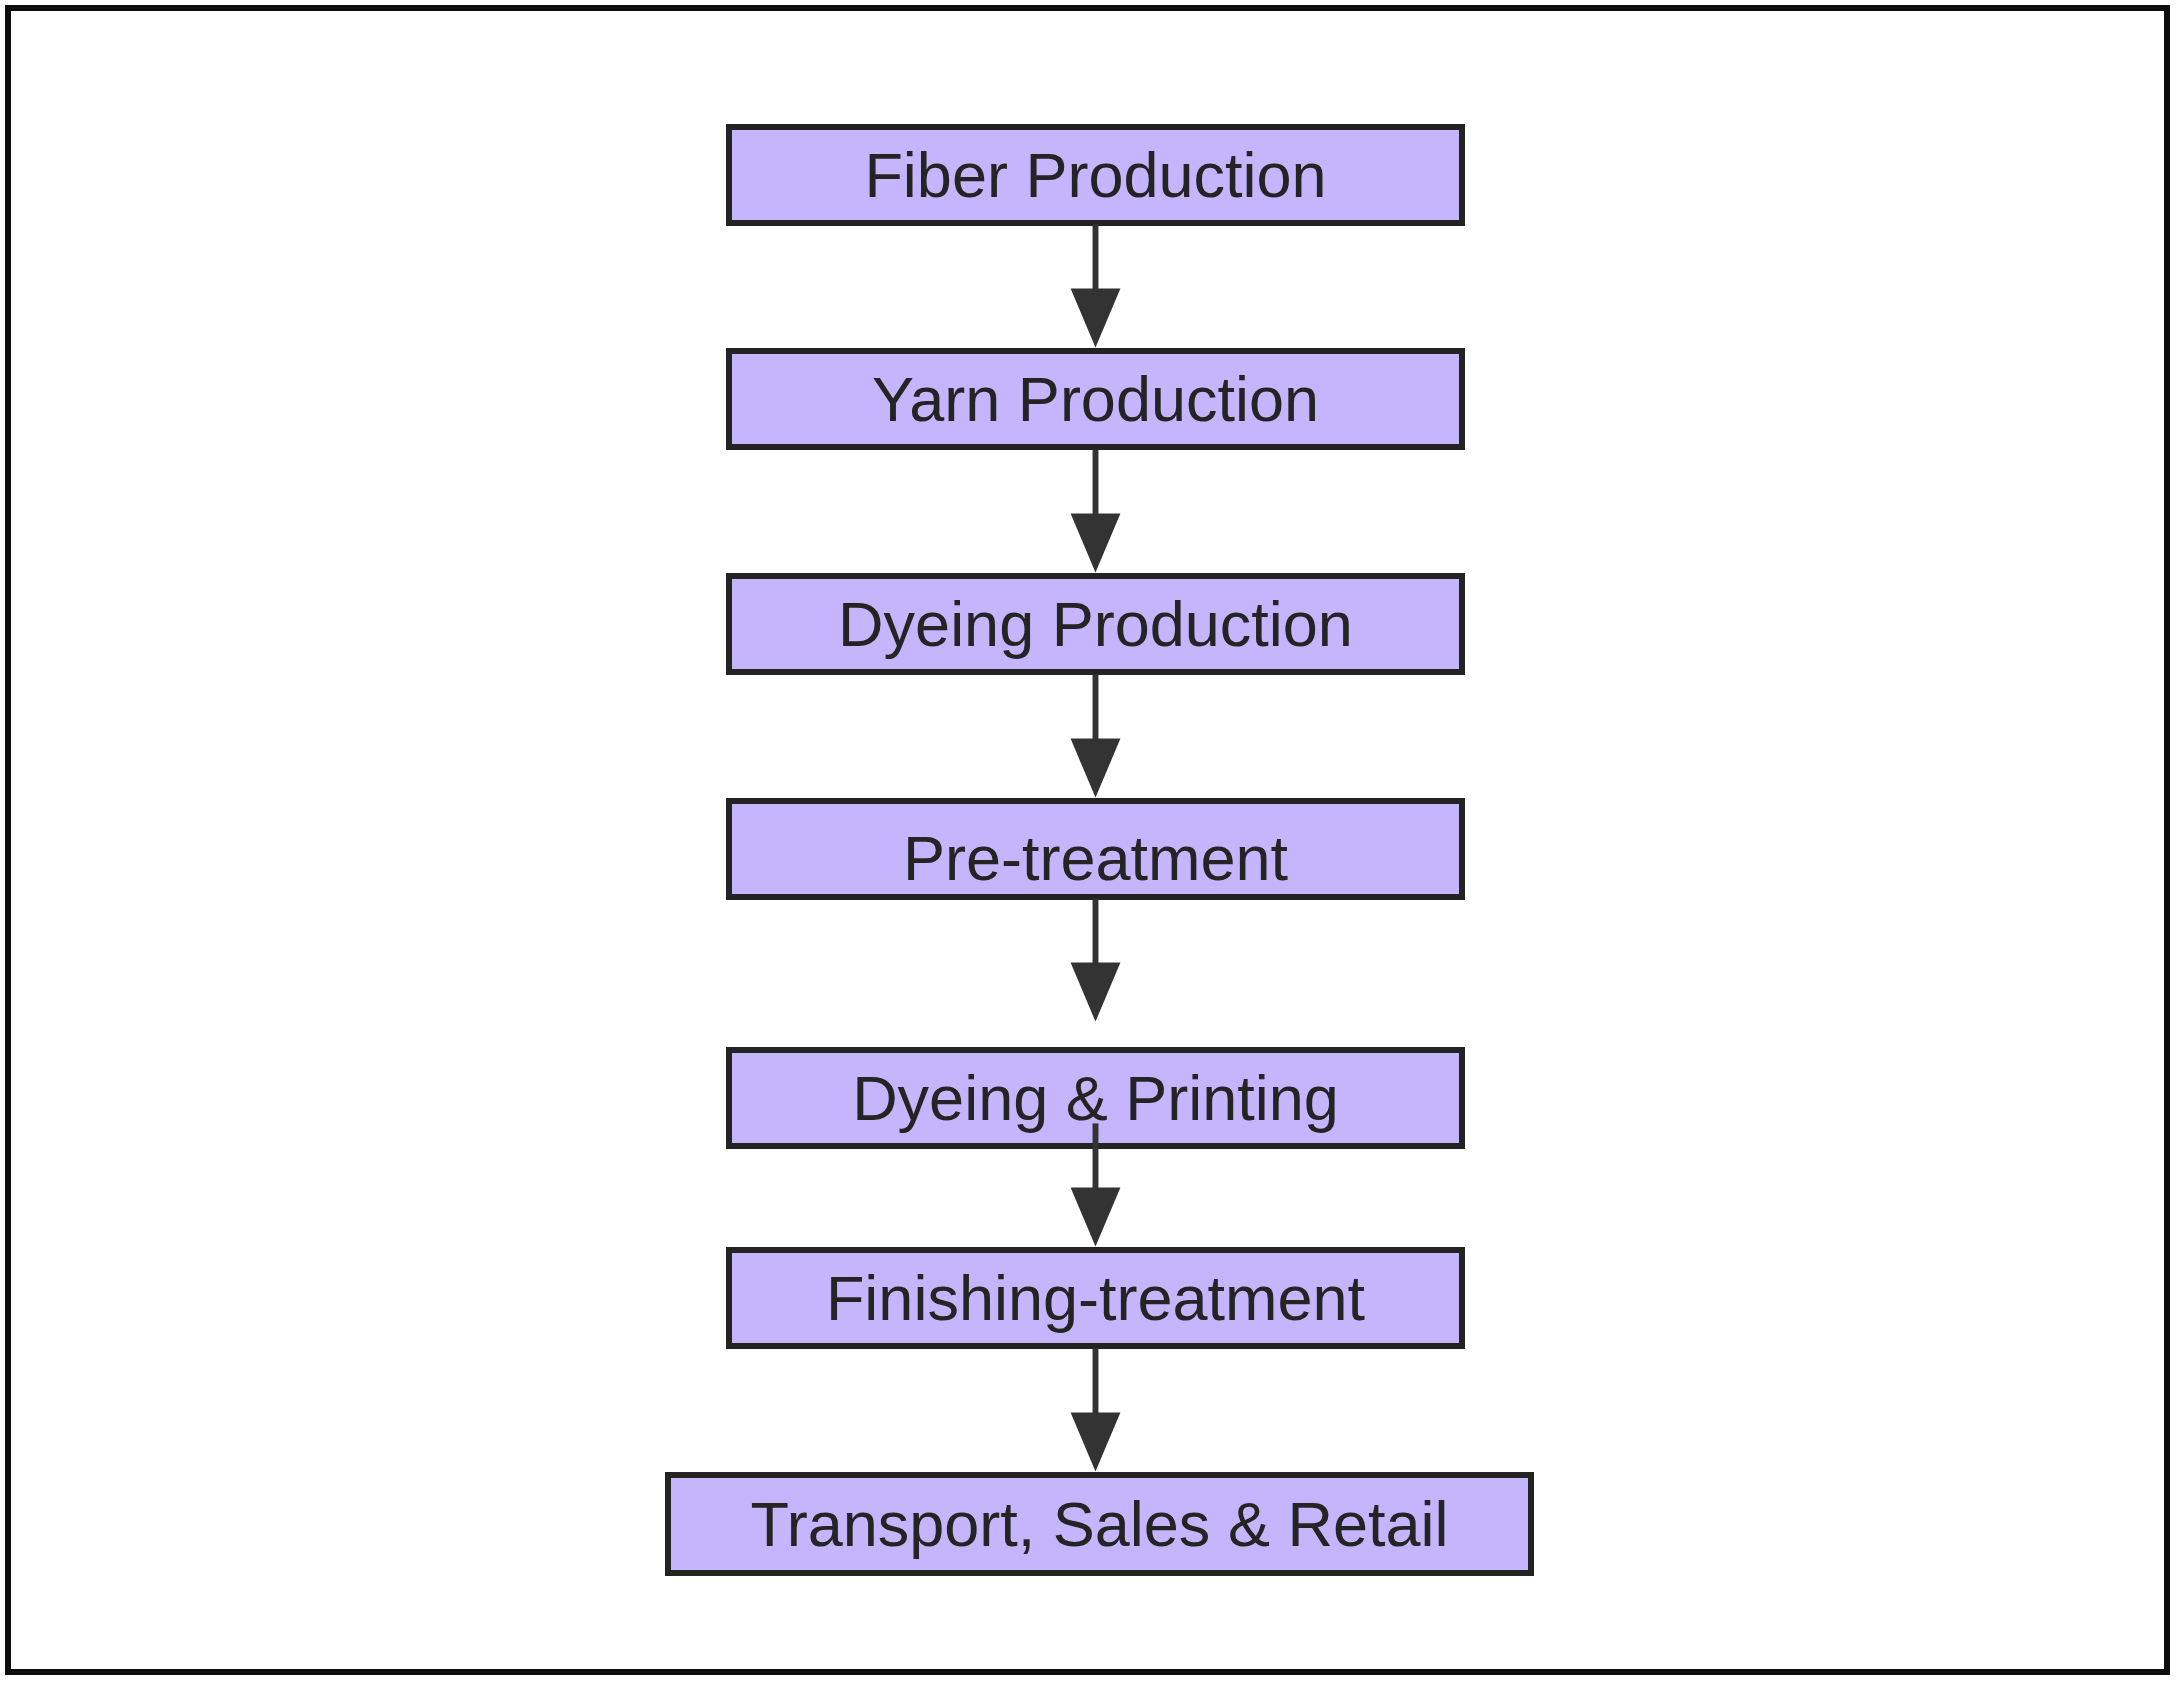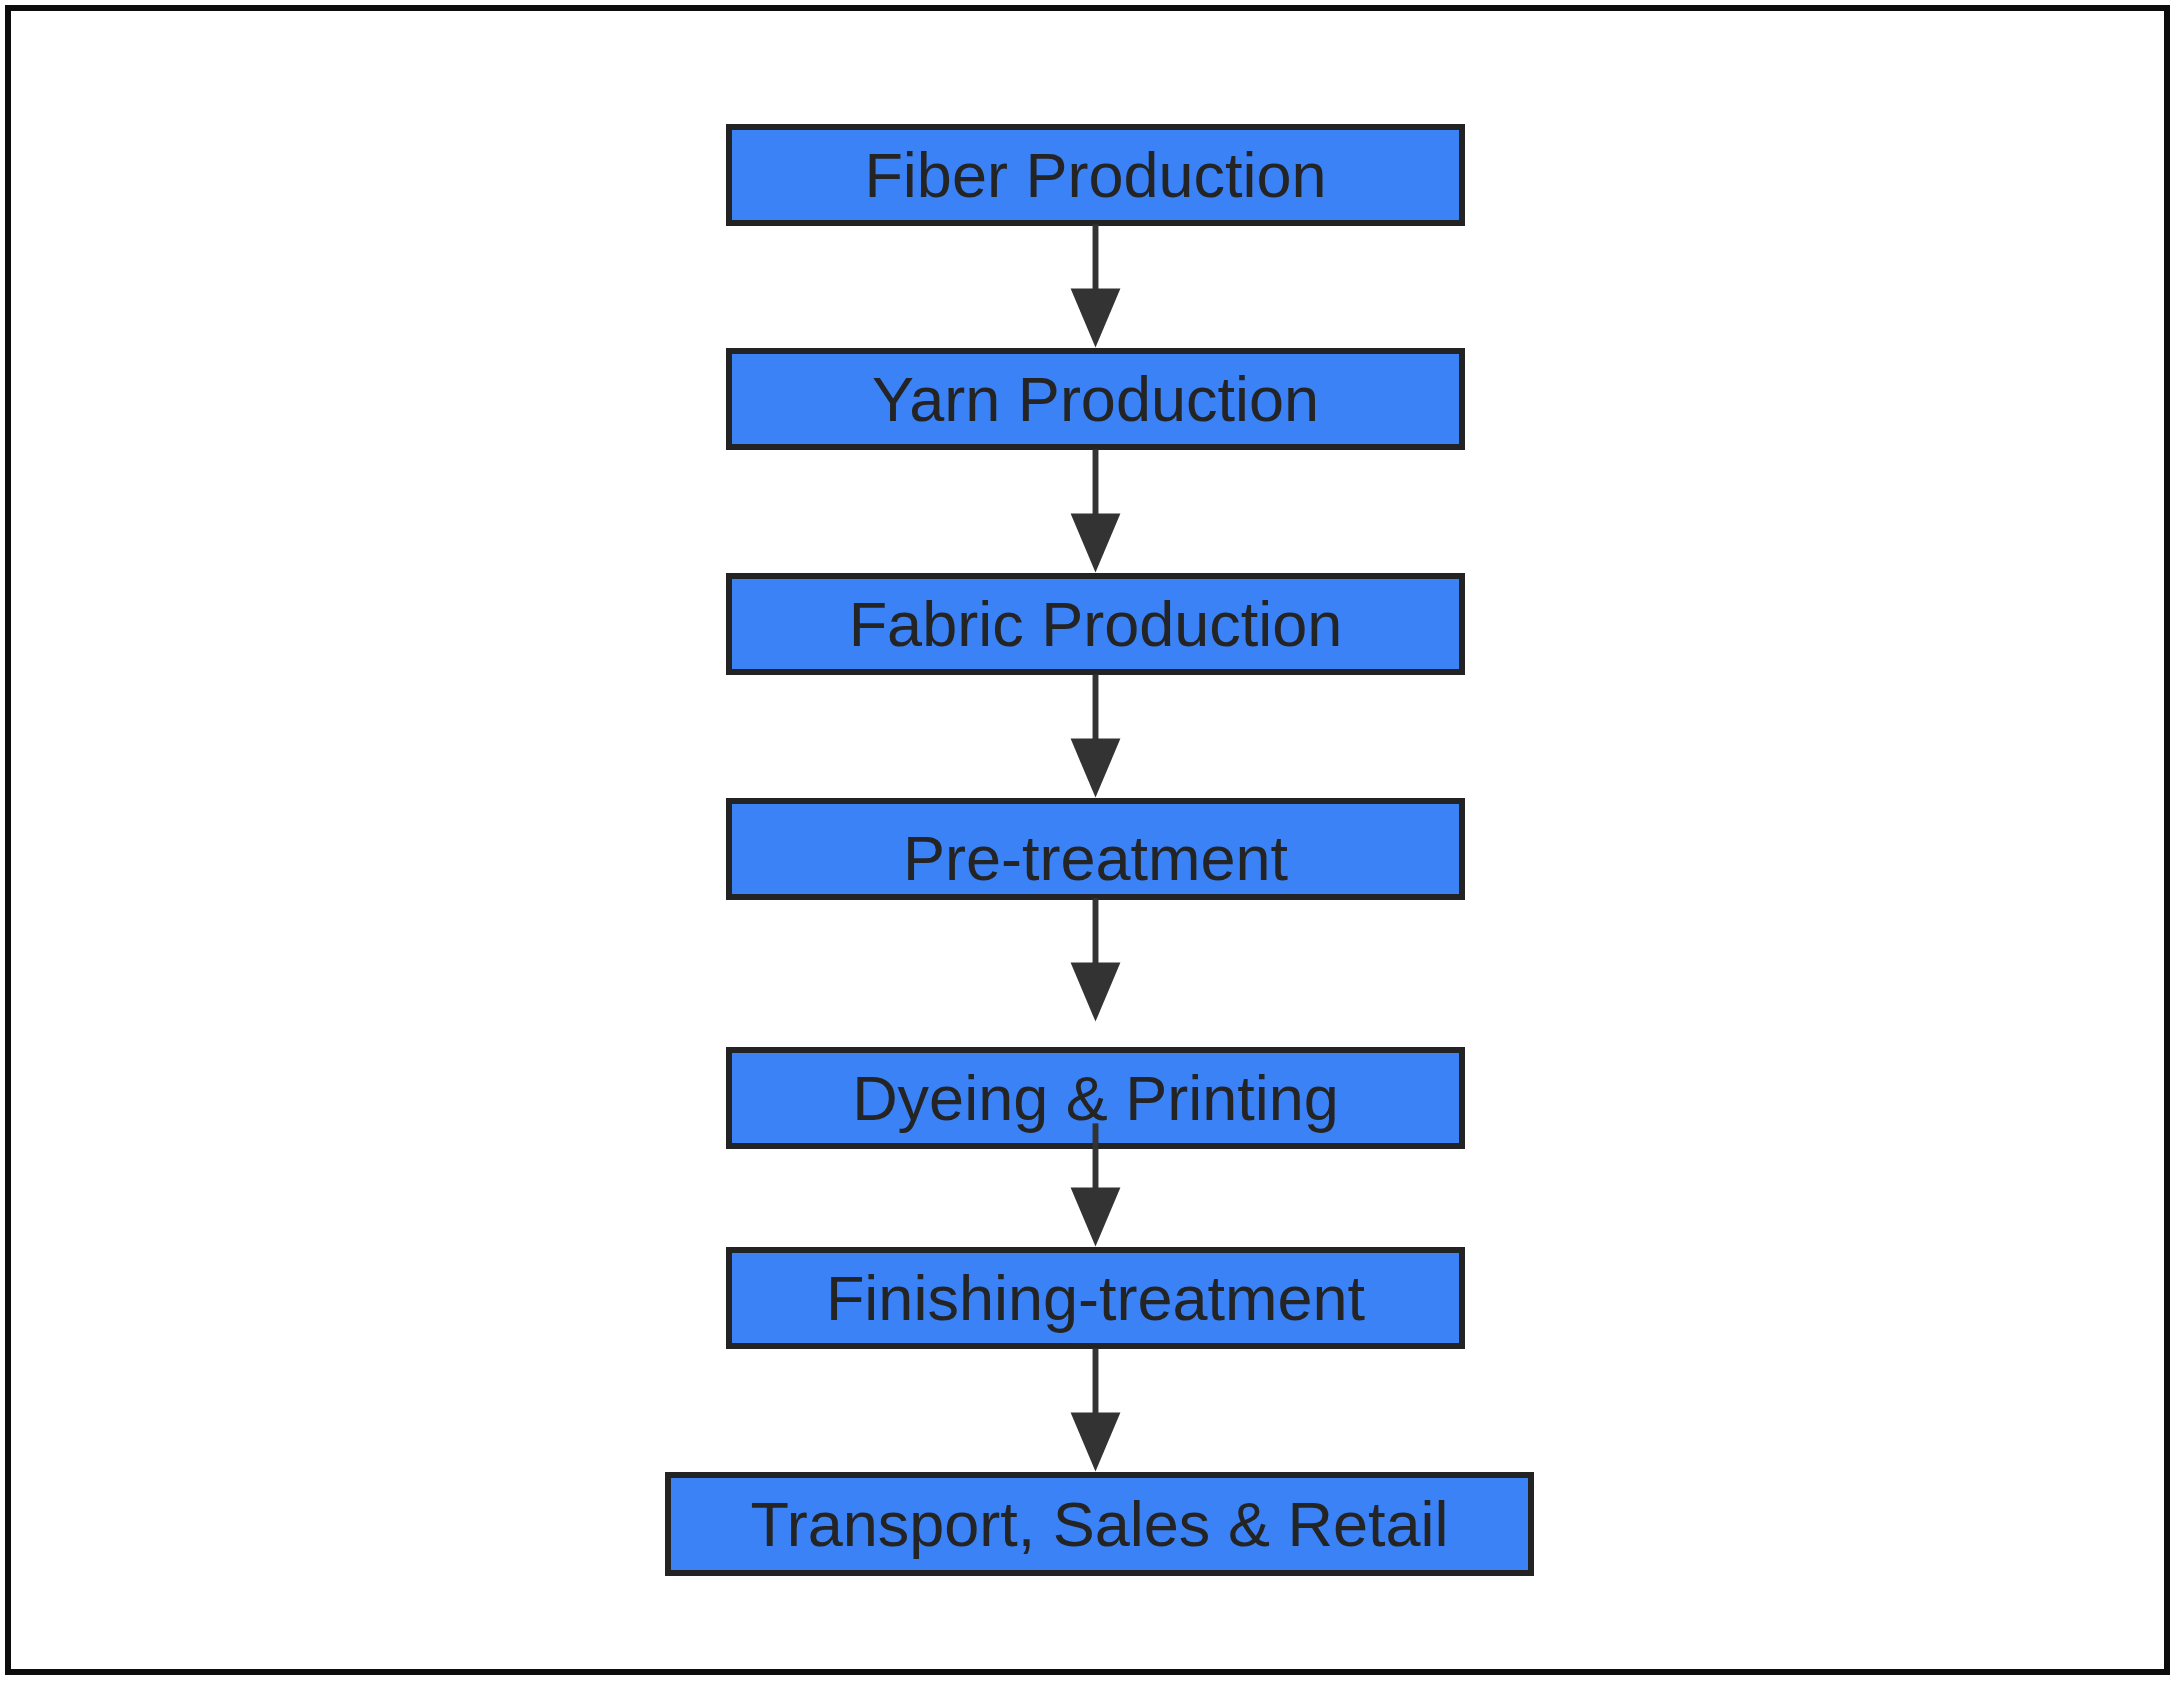--- a/index.html
+++ b/index.html
@@ -21,21 +21,21 @@
     top: 5.3px;
     width: 2165px;
     height: 1670px;
     border: 6.6px solid #0d0d0d;
     box-sizing: border-box;
   }
   .node {
     position: absolute;
     box-sizing: border-box;
     border: 6px solid #232323;
-    background: #3b82f6;
+    background: #c4b5fd;
     display: flex;
     align-items: center;
     justify-content: center;
     font-size: 63px;
     color: #242424;
     white-space: nowrap;
     letter-spacing: 0px;
   }
   .n1, .n2, .n3, .n4, .n5, .n6 {
     left: 726px;
@@ -85,21 +85,21 @@
   <div class="node n2">
     <span>Yarn Production</span>
   </div>
 
   <svg class="arrow a2" viewBox="0 0 90 188" xmlns="http://www.w3.org/2000/svg">
     <line x1="45" y1="0" x2="45" y2="102" stroke="#333333" stroke-width="9"></line>
     <polygon points="7,98 83,98 45,188" fill="#333333"></polygon>
   </svg>
 
   <div class="node n3">
-    <span>Fabric Production</span>
+    <span>Dyeing Production</span>
   </div>
 
   <svg class="arrow a3" viewBox="0 0 90 188" xmlns="http://www.w3.org/2000/svg">
     <line x1="45" y1="0" x2="45" y2="102" stroke="#333333" stroke-width="9"></line>
     <polygon points="7,98 83,98 45,188" fill="#333333"></polygon>
   </svg>
 
   <div class="node n4">
     <span>Pre-treatment</span>
   </div>

